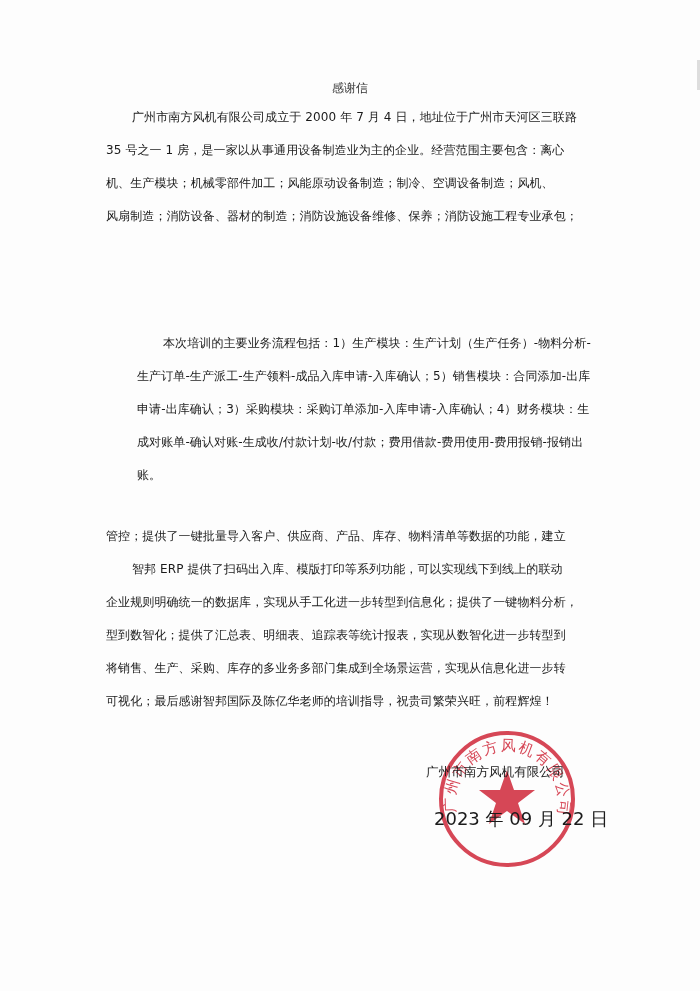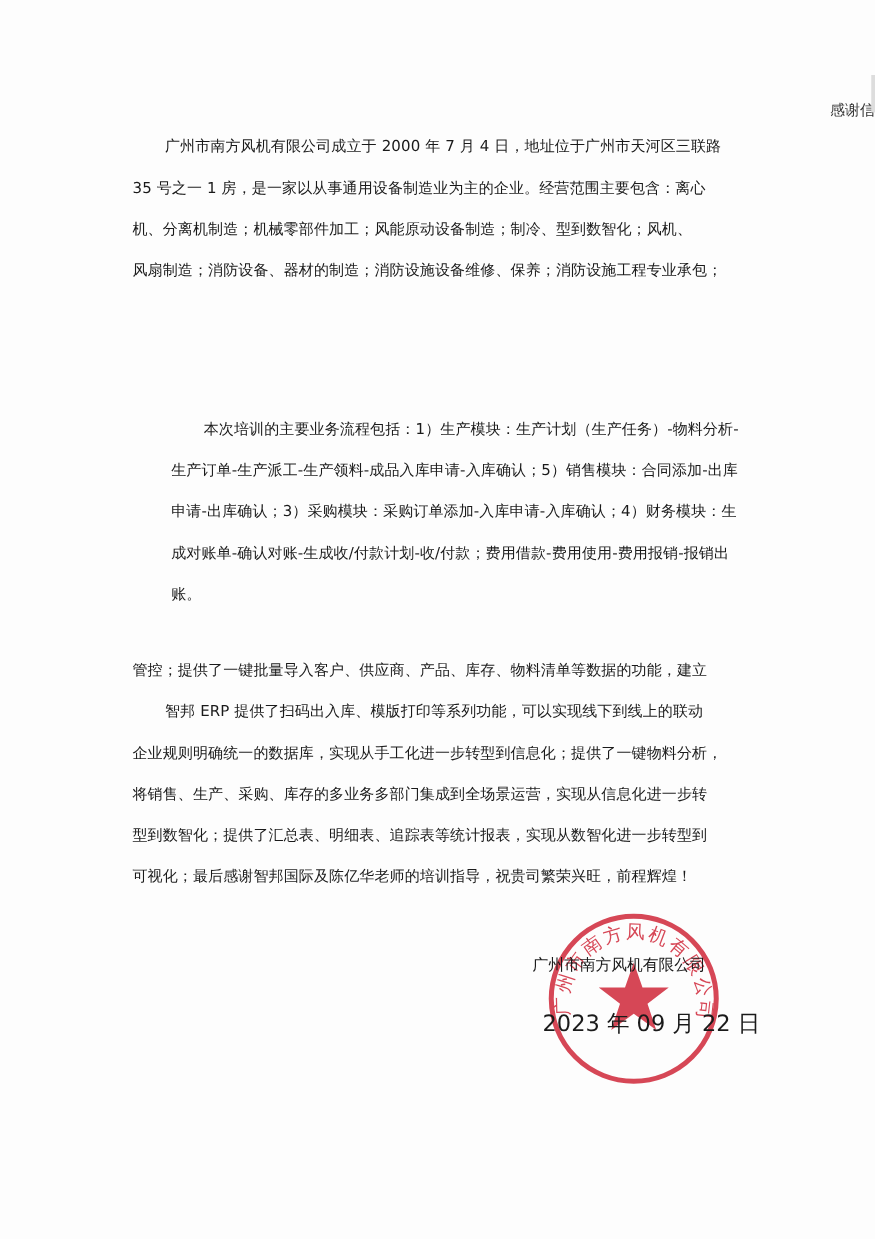--- a/index.html
+++ b/index.html
@@ -2,21 +2,21 @@
 <html><head>
 <meta charset="utf-8">
 <style>
   html, body { margin:0; padding:0; }
   body {
     width:700px; height:991px; background:#fdfdfd; position:relative; overflow:hidden;
     font-family:"DejaVu Sans", "Liberation Sans", sans-serif; color:#1a1a1a;
   }
   .page { position:absolute; left:0; top:0; width:700px; height:991px; }
   .title {
-    position:absolute; top:80px; left:0; width:700px; text-align:right;
+    position:absolute; top:80px; left:0; width:700px; text-align:center;
     font-size:12px; color:#333;
   }
   .para {
     position:absolute; left:106px; width:462px;
     font-size:12px; line-height:33px; text-align:justify;
     letter-spacing:0.1px;
   }
   .para .line { display:block; white-space:nowrap; overflow:visible; }
   .indent { padding-left:26px; }
   .p1 { top:101px; }
@@ -36,38 +36,38 @@
 </head>
 <body>
 
 <div class="page">
 
   <div class="title">感谢信</div>
 
   <div class="para p1">
     <span class="line indent">广州市南方风机有限公司成立于 2000 年 7 月 4 日，地址位于广州市天河区三联路</span>
     <span class="line">35 号之一 1 房，是一家以从事通用设备制造业为主的企业。经营范围主要包含：离心</span>
-    <span class="line">机、分离机制造；机械零部件加工；风能原动设备制造；制冷、型到数智化；风机、</span>
+    <span class="line">机、生产模块；机械零部件加工；风能原动设备制造；制冷、空调设备制造；风机、</span>
     <span class="line">风扇制造；消防设备、器材的制造；消防设施设备维修、保养；消防设施工程专业承包；</span>
   </div>
 
   <div class="para p2">
     <span class="line indent">本次培训的主要业务流程包括：1）生产模块：生产计划（生产任务）-物料分析-</span>
     <span class="line">生产订单-生产派工-生产领料-成品入库申请-入库确认；5）销售模块：合同添加-出库</span>
     <span class="line">申请-出库确认；3）采购模块：采购订单添加-入库申请-入库确认；4）财务模块：生</span>
     <span class="line">成对账单-确认对账-生成收/付款计划-收/付款；费用借款-费用使用-费用报销-报销出</span>
     <span class="line">账。</span>
   </div>
 
   <div class="para p3">
     <span class="line">管控；提供了一键批量导入客户、供应商、产品、库存、物料清单等数据的功能，建立</span>
     <span class="line indent">智邦 ERP 提供了扫码出入库、模版打印等系列功能，可以实现线下到线上的联动</span>
     <span class="line">企业规则明确统一的数据库，实现从手工化进一步转型到信息化；提供了一键物料分析，</span>
+    <span class="line">型到数智化；提供了汇总表、明细表、追踪表等统计报表，实现从数智化进一步转型到</span>
     <span class="line">将销售、生产、采购、库存的多业务多部门集成到全场景运营，实现从信息化进一步转</span>
-    <span class="line">型到数智化；提供了汇总表、明细表、追踪表等统计报表，实现从数智化进一步转型到</span>
     <span class="line">可视化；最后感谢智邦国际及陈亿华老师的培训指导，祝贵司繁荣兴旺，前程辉煌！</span>
   </div>
 
   <svg class="seal" viewBox="0 0 142 142">
     <defs>
       <path id="sealArc" d="M 22 92 A 52 52 0 1 1 120 92"></path>
     </defs>
     <circle cx="71" cy="71" r="66" fill="none" stroke="#d0283a" stroke-width="4"></circle>
     <text font-size="15" fill="#d0283a" font-family="DejaVu Sans, sans-serif" letter-spacing="2">
       <textPath href="#sealArc" startOffset="4%">广州市南方风机有限公司</textPath>

